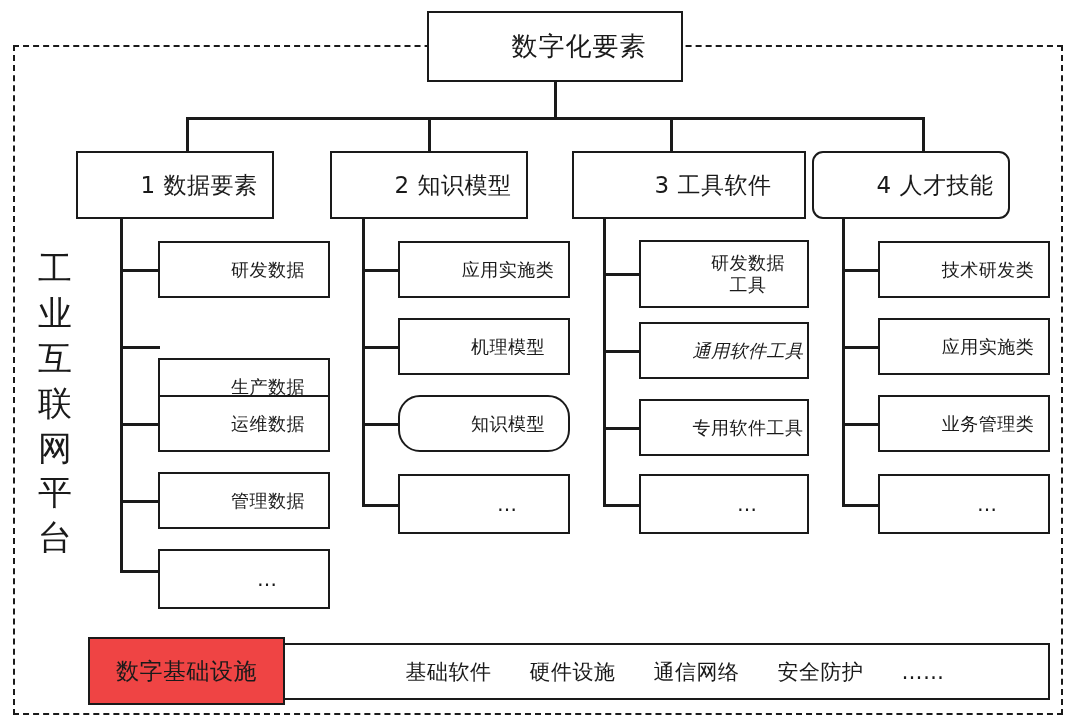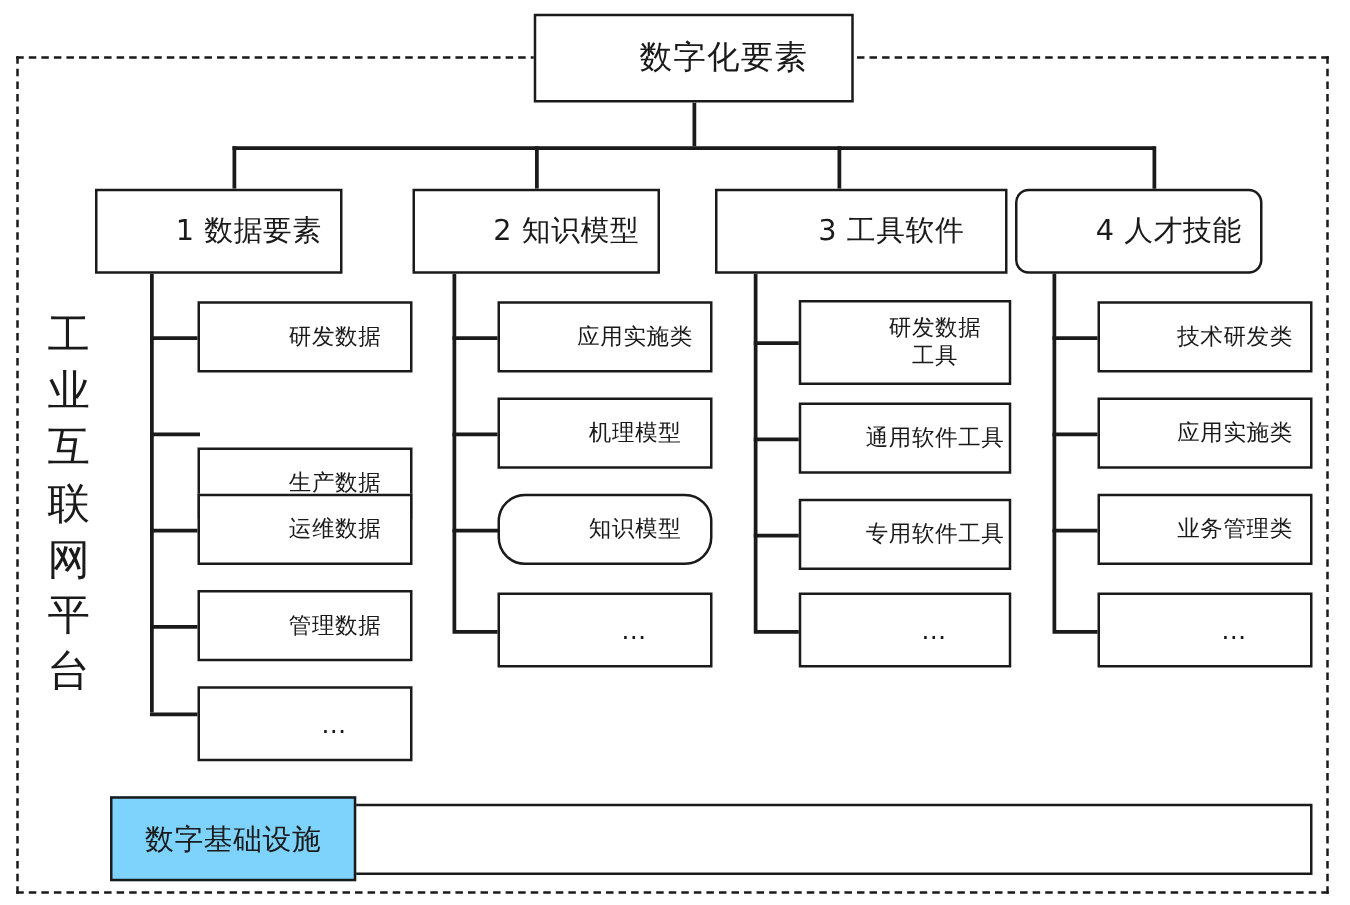--- a/index.html
+++ b/index.html
@@ -116,21 +116,21 @@
     z-index: 4;
   }
   .infra-label {
     position: absolute;
     left: 88px;
     top: 637px;
     width: 197px;
     height: 68px;
     box-sizing: border-box;
     border: 2.5px solid #1a1a1a;
-    background: #7dd3fc;
+    background: #ef4444;
     display: flex;
     align-items: center;
     justify-content: center;
     font-size: 23px;
     letter-spacing: 0.5px;
     z-index: 7;
   }
   .infra-items {
     position: absolute;
     left: 300px;
@@ -210,35 +210,42 @@
     <div class="line v-line" style="left:603px; top:219px; height:285px;"></div>
     <div class="line h-line" style="left:603px; top:273px; width:38px;"></div>
     <div class="line h-line" style="left:603px; top:350px; width:38px;"></div>
     <div class="line h-line" style="left:603px; top:427px; width:38px;"></div>
     <div class="line h-line" style="left:603px; top:504px; width:38px;"></div>
 
     <div class="box sub-box" style="top:240px; height:68px;">
       <span style="white-space:pre-line;">研发数据
 工具</span>
     </div>
-    <div class="box sub-box" style="top:322px;">通用软件工具</div>
+    <div class="box sub-box" style="top:322px;font-style:italic;">通用软件工具</div>
     <div class="box sub-box" style="top:399px;">专用软件工具</div>
     <div class="box sub-box ellipsis" style="top:474px; height:60px;">…</div>
   </div>
 
   <div class="box cat-box cat-4">4 人才技能</div>
   <div class="col-4">
     <div class="line v-line" style="left:842px; top:219px; height:285px;"></div>
     <div class="line h-line" style="left:842px; top:269px; width:38px;"></div>
     <div class="line h-line" style="left:842px; top:346px; width:38px;"></div>
     <div class="line h-line" style="left:842px; top:423px; width:38px;"></div>
     <div class="line h-line" style="left:842px; top:504px; width:38px;"></div>
 
     <div class="box sub-box" style="top:241px;">技术研发类</div>
     <div class="box sub-box" style="top:318px;">应用实施类</div>
     <div class="box sub-box" style="top:395px;">业务管理类</div>
     <div class="box sub-box ellipsis" style="top:474px; height:60px;">…</div>
   </div>
 
   <div class="infra-bar"></div>
   <div class="infra-label">数字基础设施</div>
+  <div class="infra-items">
+    <span class="infra-item">基础软件</span>
+    <span class="infra-item">硬件设施</span>
+    <span class="infra-item">通信网络</span>
+    <span class="infra-item">安全防护</span>
+    <span class="infra-item">……</span>
+  </div>
 
 </div>
 
 </body></html>

